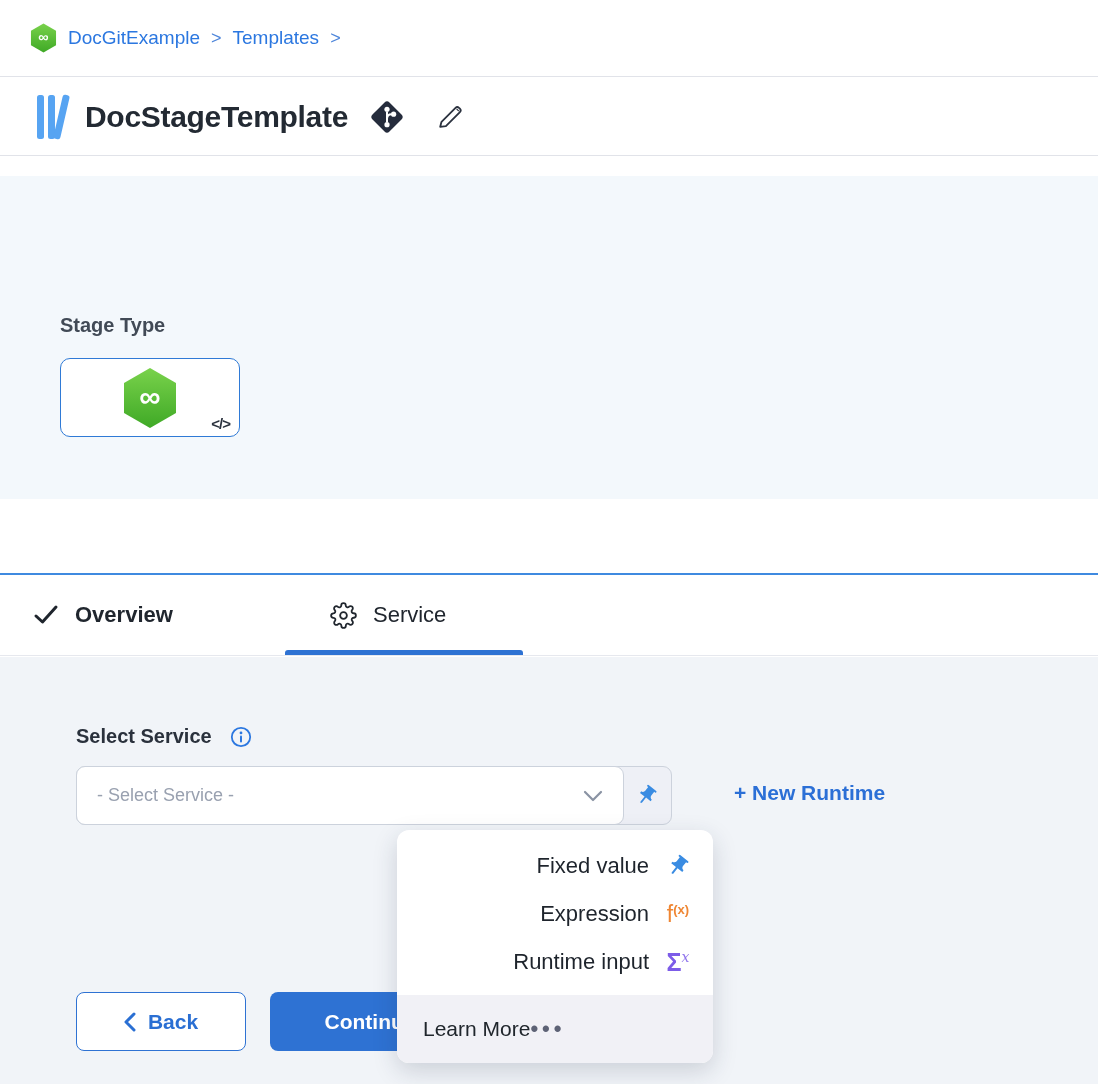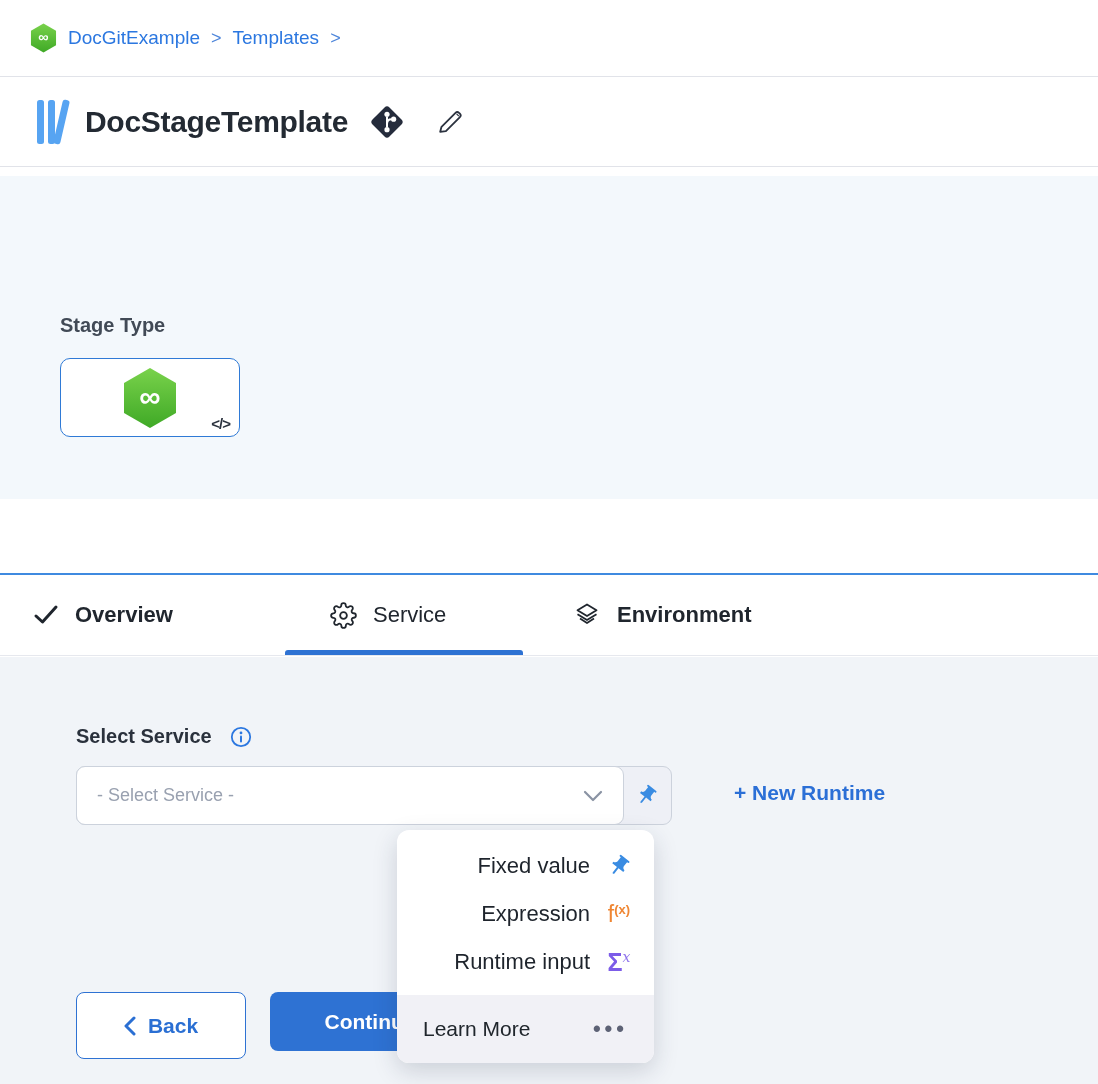--- a/index.html
+++ b/index.html
@@ -8,21 +8,21 @@
   .page { position:relative; width:1098px; height:1084px; background:#ffffff; }
 
   
   .breadcrumb-bar { position:absolute; top:0; left:0; right:0; height:77px;
     background:#fff; border-bottom:1px solid #e1e3e9; display:flex; align-items:center;
     padding-left:30px; gap:11px; }
   .crumb-link { font-size:19px; color:#2b77e0; cursor:pointer; }
   .crumb-sep { font-size:18px; color:#4d85da; font-weight:400; }
 
   
-  .title-bar { position:absolute; top:78px; left:0; right:0; height:89px; background:#fff;
+  .title-bar { position:absolute; top:78px; left:0; right:0; height:78px; background:#fff;
     border-bottom:1px solid #e1e3e9; display:flex; align-items:center; padding-left:36px; gap:15px; }
   .page-title { font-size:30px; font-weight:700; color:#232a33; letter-spacing:-0.3px; }
   .git-badge { margin-left:4px; }
   .pencil-btn { margin-left:12px; cursor:pointer; display:flex; }
 
   
   .stage-section { position:absolute; top:176px; left:0; right:0; height:323px; background:#f3f8fc; }
   .stage-label { position:absolute; left:60px; top:138px; font-size:20px; font-weight:600; color:#414a56; }
   .stage-card { position:absolute; left:60px; top:182px; width:180px; height:79px; background:#fff;
     border:1.6px solid #2f7ad6; border-radius:10px; cursor:pointer; }
@@ -57,42 +57,42 @@
     border:1px solid #ccd2dc; border-radius:9px; display:flex; align-items:center;
     padding:0 20px; cursor:pointer; }
   .select-placeholder { font-size:18px; color:#99a1b0; flex:1; }
   .pin-area { position:absolute; right:0; top:0; width:49px; height:57px; display:flex;
     align-items:center; justify-content:center; cursor:pointer; }
   .pin-tilt { display:inline-flex; transform:rotate(38deg); }
 
   .new-service-link { position:absolute; left:734px; top:124px; font-size:21px; font-weight:700;
     color:#2b6fd6; cursor:pointer; }
 
-  .back-btn { position:absolute; left:76px; top:335px; width:170px; height:67px; background:#fff;
+  .back-btn { position:absolute; left:76px; top:335px; width:170px; height:59px; background:#fff;
     border:1.6px solid #2e72d3; border-radius:8px; display:flex; align-items:center; justify-content:center;
     gap:12px; font-size:21px; font-weight:700; color:#2a6fd3; cursor:pointer; }
   .continue-btn { position:absolute; left:270px; top:335px; width:200px; height:59px; background:#2e72d3;
     border:none; border-radius:8px; display:flex; align-items:center; justify-content:center;
     font-size:21px; font-weight:700; color:#ffffff; cursor:pointer; }
 
   
-  .type-menu { position:absolute; left:397px; top:830px; width:257px; height:233px; background:#fff;
+  .type-menu { position:absolute; left:397px; top:830px; width:316px; height:233px; background:#fff;
     border-radius:12px; box-shadow:0 8px 24px rgba(35,45,70,0.18); z-index:10; }
   .type-menu-items { padding-top:12px; }
   .type-menu-item { display:flex; justify-content:flex-end; align-items:center; gap:14px;
     height:48px; padding-right:20px; cursor:pointer; }
   .type-menu-item .item-label { font-size:22px; color:#1e242c; }
   .item-icon { width:30px; display:flex; justify-content:center; }
   .sigma-icon { color:#7c5ce8; font-size:25px; font-weight:700; line-height:1; }
   .sigma-icon sup { font-size:14px; font-weight:400; font-style:italic;
     font-family:"DejaVu Serif", serif; color:#8f74ec; }
   .fx-icon { color:#ef8633; font-size:23px; font-weight:400; line-height:1; }
   .fx-icon sub { font-size:13px; font-weight:700; }
   .type-menu-footer { position:absolute; left:0; bottom:0; width:100%; height:68px; background:#f1f1f6;
-    border-radius:0 0 12px 12px; display:flex; align-items:center; justify-content:space-between;
+    border-radius:0 0 12px 12px; display:flex; align-items:center; 
     padding:0 26px; }
   .learn-more-label { font-size:21px; color:#20262c; cursor:pointer; }
   .menu-dots { font-size:22px; font-weight:700; color:#5d6275; letter-spacing:4px; cursor:pointer; }
 </style>
 </head>
 <body>
 
 <div class="page">
 
   <header class="breadcrumb-bar">
@@ -159,28 +159,20 @@
       </svg>
       <span class="tab-label">Overview</span>
     </div>
     <div class="tab tab-service active">
       <svg width="27" height="27" viewBox="0 0 24 24" fill="none" stroke="#20262e" stroke-width="1.6" stroke-linecap="round" stroke-linejoin="round">
         <circle cx="12" cy="12" r="3"></circle>
         <path d="M19.4 15a1.65 1.65 0 0 0 .33 1.82l.06.06a2 2 0 0 1 0 2.83 2 2 0 0 1-2.83 0l-.06-.06a1.65 1.65 0 0 0-1.82-.33 1.65 1.65 0 0 0-1 1.51V21a2 2 0 0 1-2 2 2 2 0 0 1-2-2v-.09A1.65 1.65 0 0 0 9 19.4a1.65 1.65 0 0 0-1.82.33l-.06.06a2 2 0 0 1-2.83 0 2 2 0 0 1 0-2.83l.06-.06a1.65 1.65 0 0 0 .33-1.82 1.65 1.65 0 0 0-1.51-1H3a2 2 0 0 1-2-2 2 2 0 0 1 2-2h.09A1.65 1.65 0 0 0 4.6 9a1.65 1.65 0 0 0-.33-1.82l-.06-.06a2 2 0 0 1 0-2.83 2 2 0 0 1 2.83 0l.06.06a1.65 1.65 0 0 0 1.82.33H9a1.65 1.65 0 0 0 1-1.51V3a2 2 0 0 1 2-2 2 2 0 0 1 2 2v.09a1.65 1.65 0 0 0 1 1.51 1.65 1.65 0 0 0 1.82-.33l.06-.06a2 2 0 0 1 2.83 0 2 2 0 0 1 0 2.83l-.06.06a1.65 1.65 0 0 0-.33 1.82V9a1.65 1.65 0 0 0 1.51 1H21a2 2 0 0 1 2 2 2 2 0 0 1-2 2h-.09a1.65 1.65 0 0 0-1.51 1z"></path>
       </svg>
       <span class="tab-label">Service</span>
     </div>
-    <div class="tab tab-environment">
-      <svg width="28" height="28" viewBox="0 0 28 28" fill="none" stroke="#20262e" stroke-width="1.8" stroke-linejoin="round">
-        <path d="M14 3.5l9.5 5.8-9.5 5.8-9.5-5.8z"></path>
-        <path d="M4.5 13.2L14 19l9.5-5.8"></path>
-        <path d="M7 17.6L14 22l7-4.4"></path>
-      </svg>
-      <span class="tab-label">Environment</span>
-    </div>
     <div class="tab-underline"></div>
   </nav>
 
   <main class="content">
     <div class="field-label-row">
       <span class="field-label">Select Service</span>
       <svg width="22" height="22" viewBox="0 0 22 22">
         <circle cx="11" cy="11" r="9.2" fill="none" stroke="#2b77e0" stroke-width="1.8"></circle>
         <circle cx="11" cy="6.9" r="1.4" fill="#2b77e0"></circle>
         <rect x="10" y="9.6" width="2" height="7" rx="1" fill="#2b77e0"></rect>

